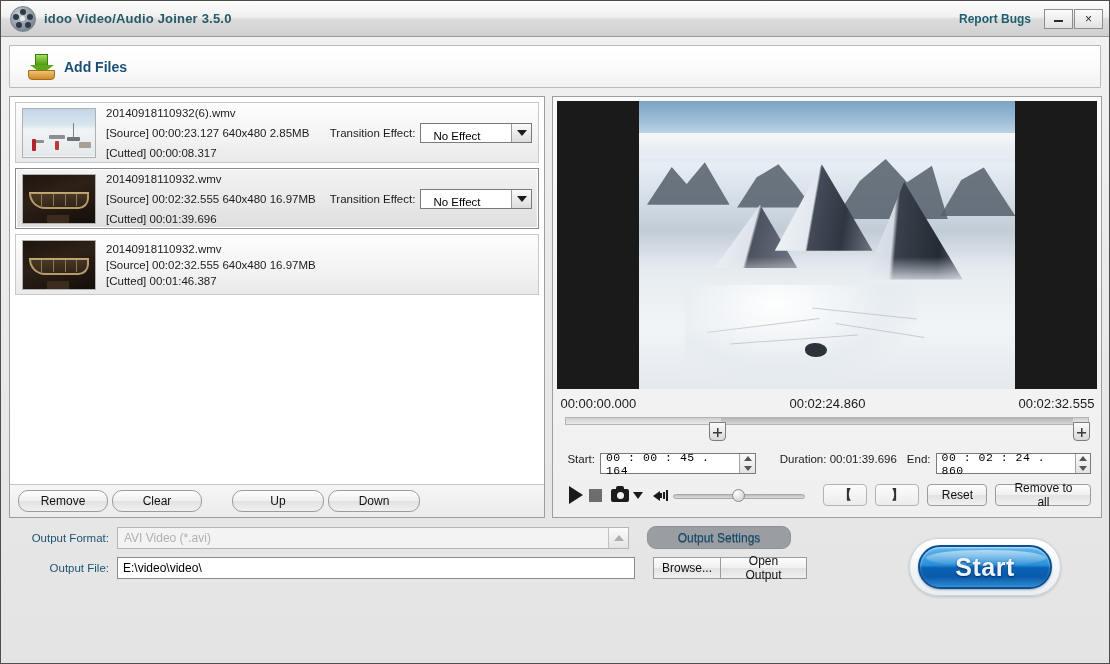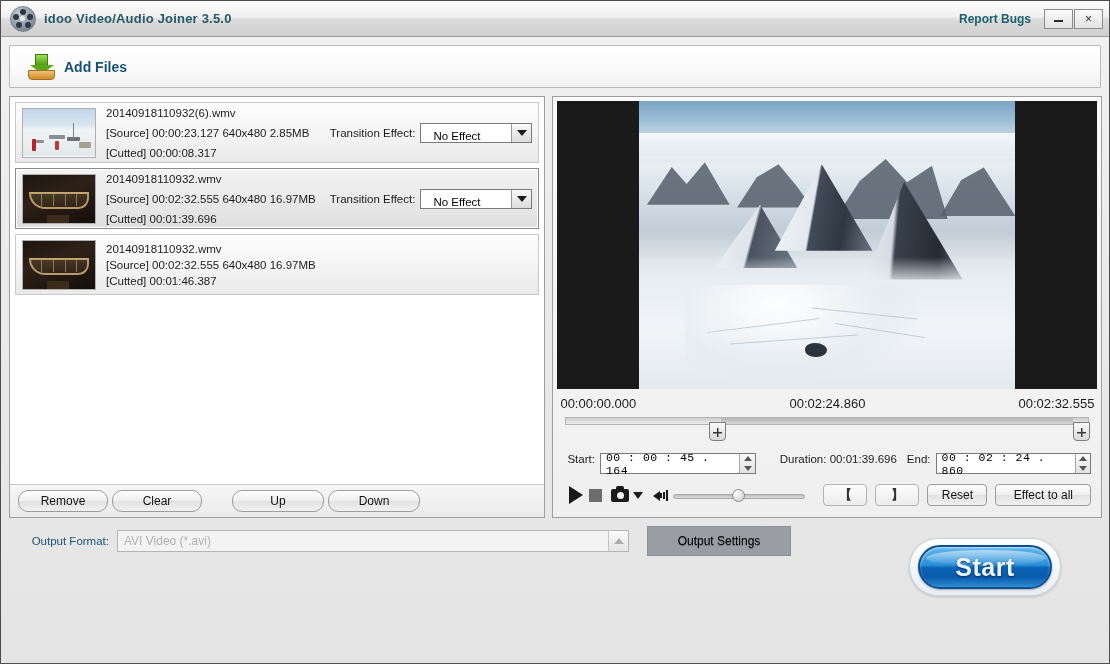--- a/index.html
+++ b/index.html
@@ -372,22 +372,22 @@
     display:flex; align-items:center; position:relative;
     color:#b0b0b0; font-size:12px; padding-left:6px; cursor:default;
   }
   .of-combo .cbtn{
     position:absolute; right:0; top:0; height:20px; width:20px;
     background:linear-gradient(180deg,#fbfbfb,#e4e4e4); border-left:1px solid #c2c2c2;
     display:flex;align-items:center;justify-content:center;
   }
   .chev-up{width:0;height:0;border-left:5px solid transparent;border-right:5px solid transparent;border-bottom:6px solid #aeaeae;}
   .out-settings{
-    margin-left: 18px; width: 144px; height: 30px; border-radius:0;
-    background:#9a9ea3; border:1px solid #8e9297; color:#000000;
+    margin-left: 18px; width: 144px; height: 23px; border-radius:9px;
+    background:#9a9ea3; border:1px solid #8e9297; color:#0c4a6e;
     display:flex;align-items:center;justify-content:center;font-size:12px;
     text-shadow:0 1px 0 rgba(0,0,0,.3); cursor:default;
   }
   .file-input{
     width: 518px; height: 22px; background:#fff; border:1px solid #8a8a8a;
     display:flex;align-items:center;padding-left:5px;font-size:12px;color:#000;
   }
   .browse-grp{ display:flex; margin-left:18px; }
   .browse-grp .btn{ border-radius:0; }
   .btn-browse{ width:68px; }
@@ -652,40 +652,50 @@
               <span class="w2"></span>
             </span>
         </span>
         <span class="vol">
           <span class="bar"></span>
             <span class="knob" id="vol-knob" style="left: calc(49% - 6px);"></span>
         </span>
         <span class="mark-btn">【</span>
         <span class="mark-btn">】</span>
         <button class="btn btn-reset">Reset</button>
-        <button class="btn btn-applyall">Effect to all</button>
+        <button class="btn btn-applyall">Remove to all</button>
       </div>
 
     </div>
   </div>
 
   <div class="bottom">
 
 
     <div class="of-row">
       <span class="of-label">Output Format:</span>
       <span class="of-combo">
         <span>AVI Video (*.avi)</span>
         <span class="cbtn">
             <span class="chev-up"></span>
           </span>
       </span>
       <span class="out-settings">Output Settings</span>
     </div>
 
+    <div class="of-row">
+      <span class="of-label">Output File:</span>
+      <span class="file-input">
+        <span>E:\video\video\</span>
+      </span>
+      <span class="browse-grp">
+        <button class="btn btn-browse">Browse...</button>
+        <button class="btn btn-openout">Open Output</button>
+      </span>
+    </div>
 
     <div class="start-wrap">
       <div class="start-btn">
         <span class="start-text">Start</span>
       </div>
     </div>
   </div>
 
 </div>
 

